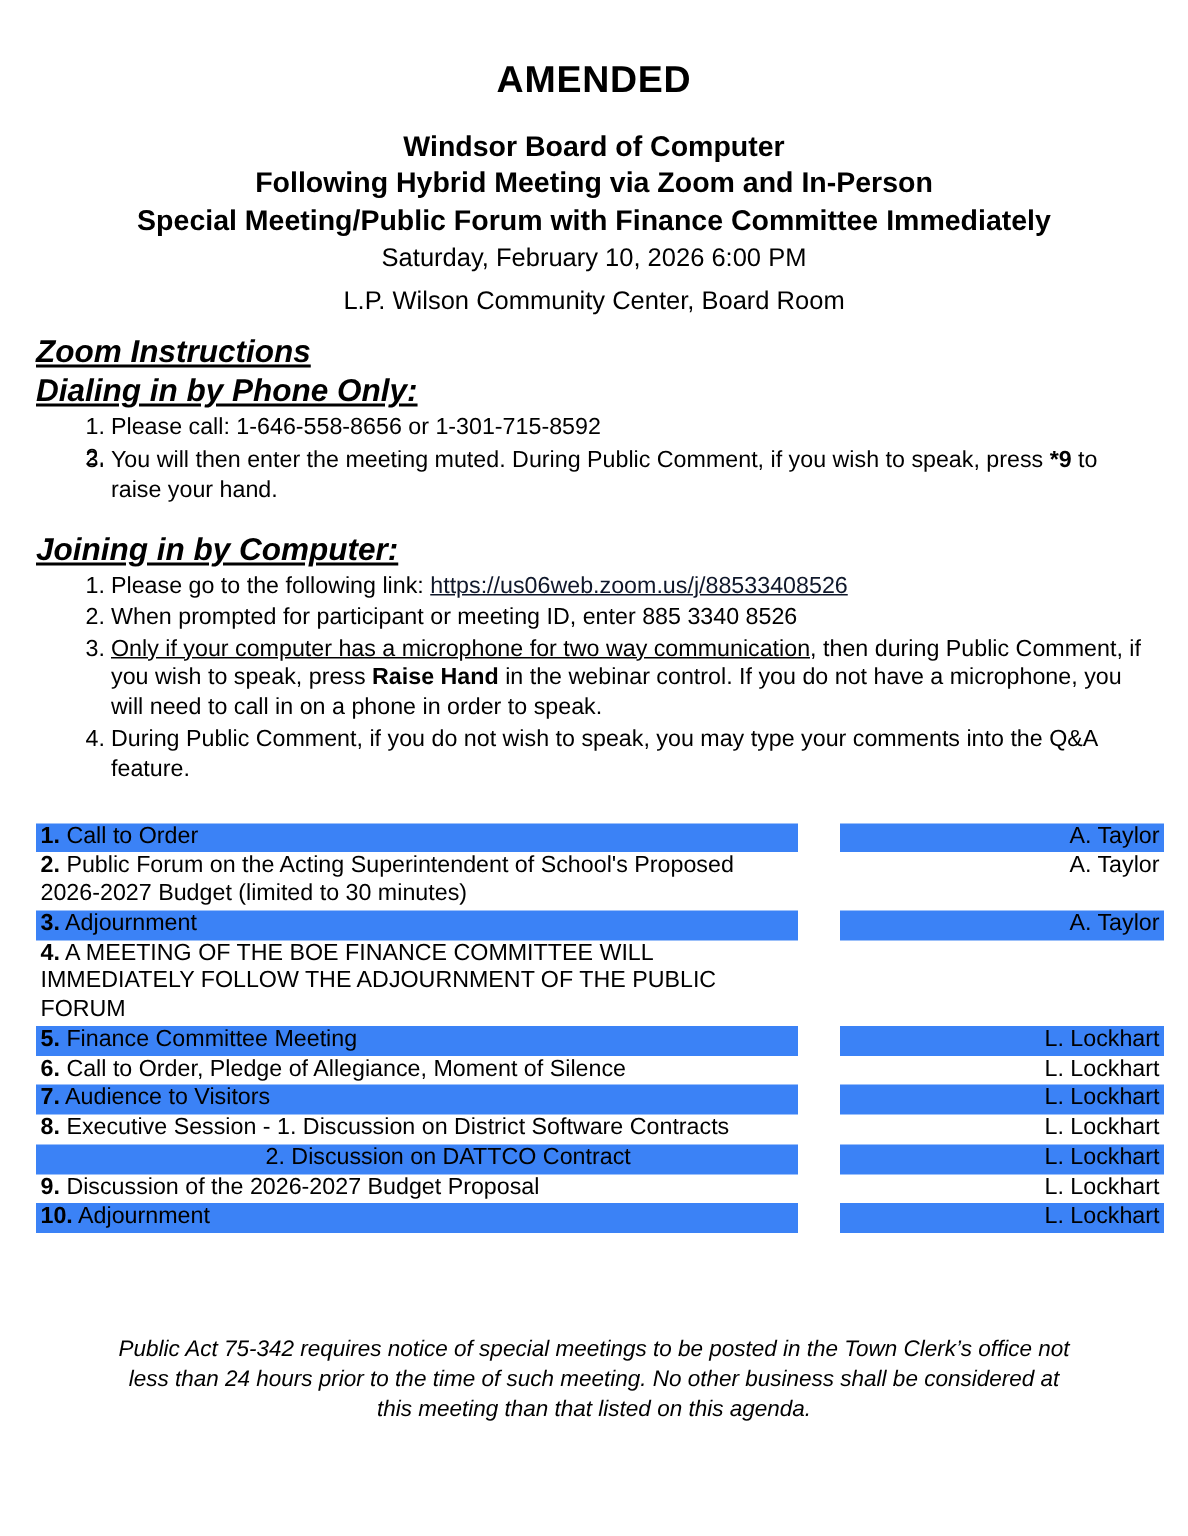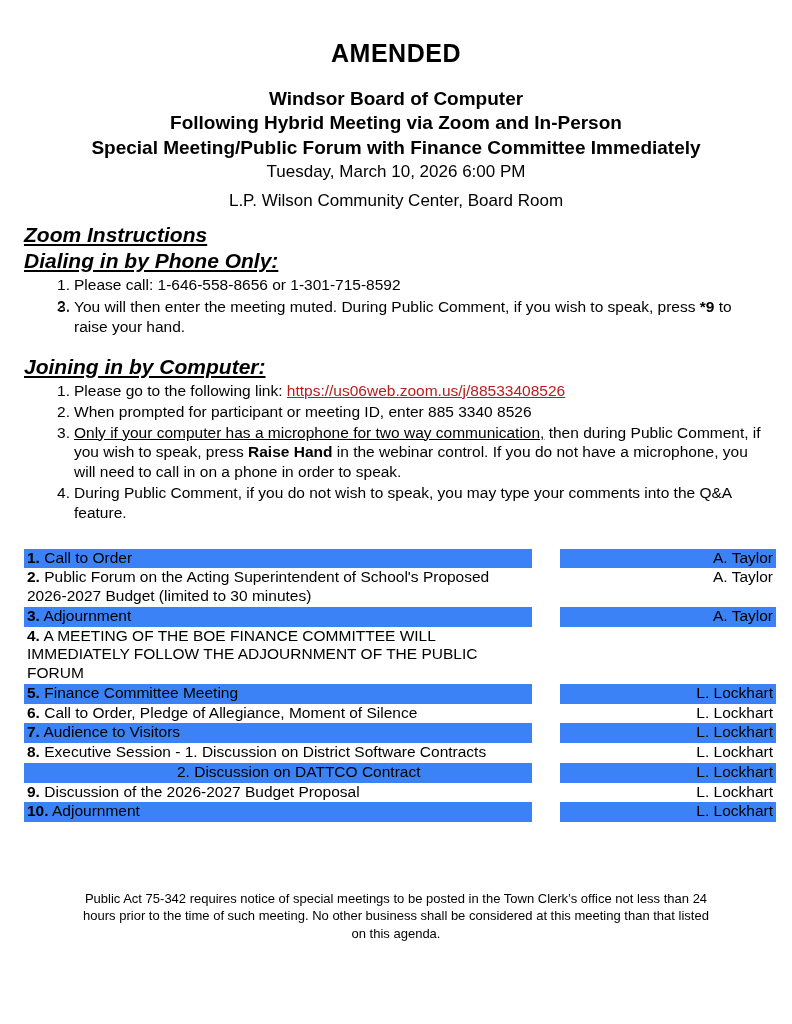--- a/index.html
+++ b/index.html
@@ -95,21 +95,21 @@
     position: absolute;
     left: 22px;
     width: 24px;
     text-align: right;
     top: 1px;
   }
   .gap-block {
     height: 17px;
   }
   .zlink {
-    color: #b91c1c;
+    color: #0f172a;
     text-decoration: underline;
   }
   .u {
     text-decoration: underline;
   }
   .b {
     font-weight: bold;
   }
 
   
@@ -151,36 +151,37 @@
     padding-left: 150px;
   }
 
   
   .footer-note {
     position: absolute;
     left: 0;
     right: 0;
     top: 890px;
     text-align: center;
-    font-size: 13px;
+    font-style: italic;
+    font-size: 15px;
     line-height: 1.33;
     padding: 0 78px;
   }
 </style>
 </head>
 <body>
 
 <div class="page">
 
   <div>
     <div class="hdr-amended">AMENDED</div>
     <div class="hdr-org">Windsor Board of Computer</div>
     <div class="hdr-line2">Following Hybrid Meeting via Zoom and In-Person</div>
     <div class="hdr-line2">Special Meeting/Public Forum with Finance Committee Immediately</div>
-    <div class="hdr-datetime">Tuesday, March 10, 2026 6:00 PM</div>
+    <div class="hdr-datetime">Saturday, February 10, 2026 6:00 PM</div>
     <div class="hdr-place">L.P. Wilson Community Center, Board Room</div>
   </div>
 
   <div class="section">
     <div class="sec-head">Zoom Instructions</div>
     <div class="sec-head">Dialing in by Phone Only:</div>
 
     <ol class="steps">
       <li>
         <span class="num">1.</span>

